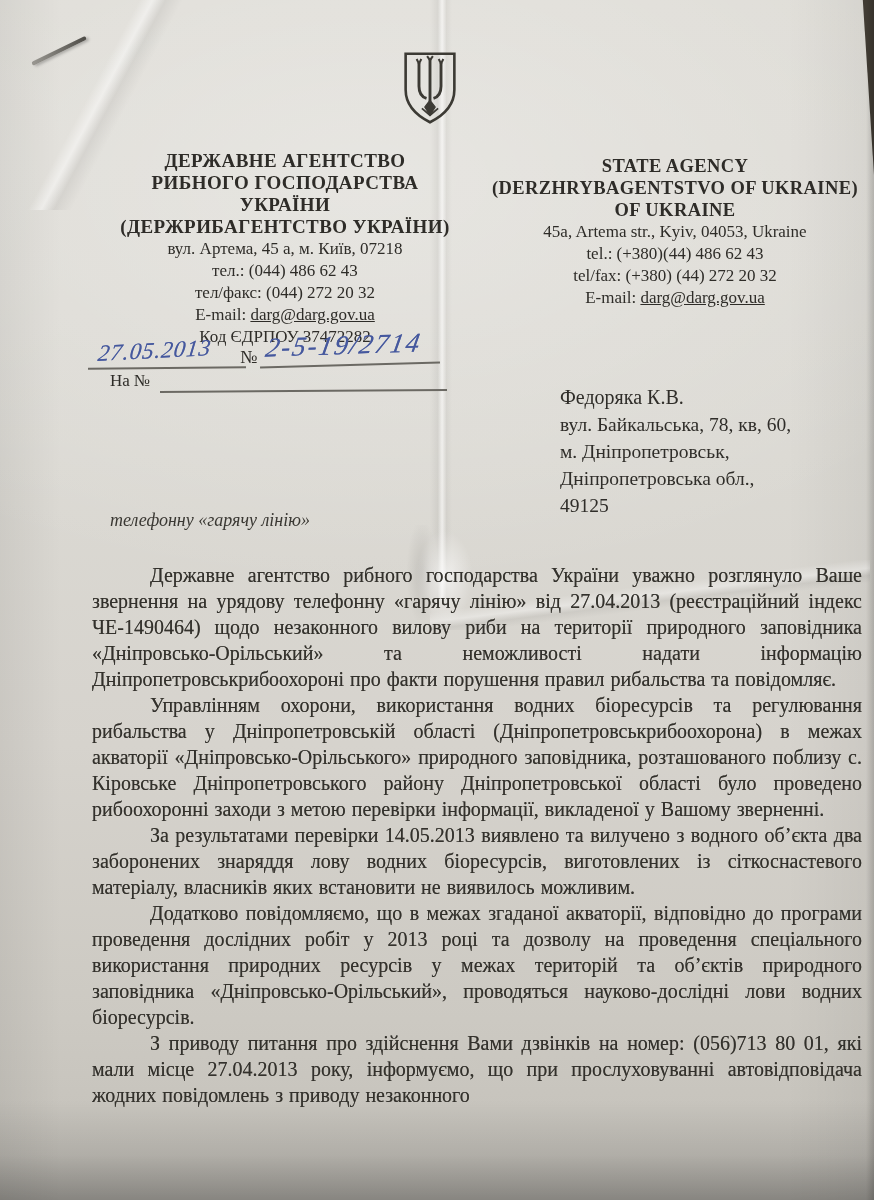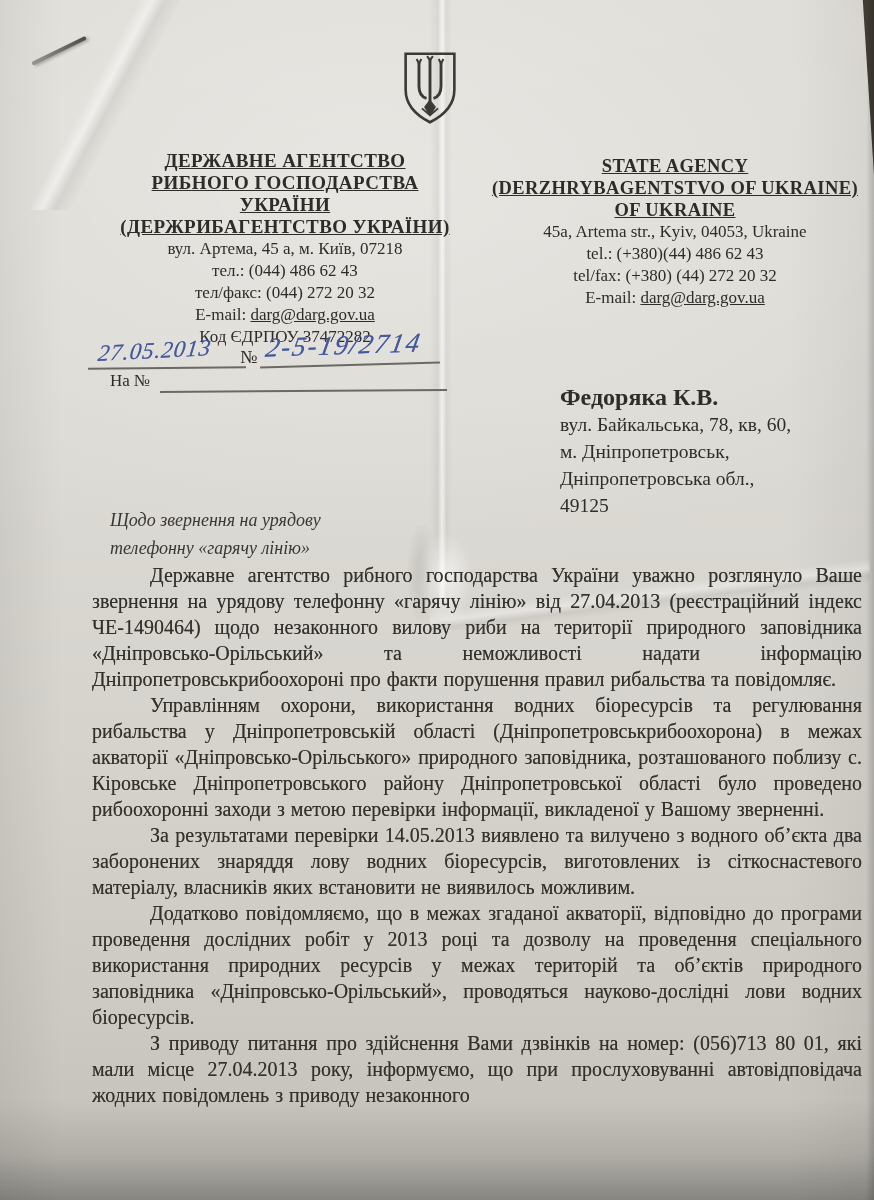--- a/index.html
+++ b/index.html
@@ -53,40 +53,40 @@
     position:absolute;left:0;bottom:0;width:100%;height:100px;pointer-events:none;
     background:linear-gradient(180deg, transparent, rgba(0,0,0,0.10) 55%, rgba(0,0,0,0.30) 100%);
   }
   
   .emblem{position:absolute;left:401px;top:50px;width:58px;height:76px;}
   .emblem svg{width:100%;height:100%;}
   
   .head-col{position:absolute;text-align:center;color:#2e2c28;}
   .head-left{left:100px;top:150px;width:370px;}
   .head-right{left:478px;top:155px;width:394px;}
-  .hl{font-weight:bold;font-size:19px;line-height:22px;letter-spacing:0.4px;white-space:nowrap;text-decoration:underline;}
+  .hl{font-weight:bold;font-size:19px;line-height:22px;letter-spacing:0.4px;white-space:nowrap;}
   .head-right .hl{font-size:18.5px;}
   .hn{font-size:17px;line-height:22px;white-space:nowrap;}
   .email-link{text-decoration:underline;}
   
   .hw{
     font-style:italic;color:#45589e;
     text-shadow:0 0 0.5px rgba(69,88,158,0.7);
   }
   .hw-date{position:absolute;left:98px;top:338px;font-size:23px;transform:rotate(-3deg) skewX(-10deg);letter-spacing:1px;}
   .hw-number{position:absolute;left:266px;top:330px;font-size:27px;transform:rotate(-2deg) skewX(-12deg);letter-spacing:2px;white-space:nowrap;}
   .u-line{position:absolute;height:1.5px;background:#6b6963;}
   .u-date{left:88px;top:367px;width:158px;transform:rotate(-0.6deg);}
   .u-number{left:260px;top:364px;width:180px;transform:rotate(-1.6deg);}
   .no-symbol{position:absolute;left:240px;top:347px;font-size:18px;color:#2e2c28;}
   .na-label{position:absolute;left:110px;top:371px;font-size:17px;color:#2e2c28;}
   .u-na{left:160px;top:390px;width:287px;transform:rotate(-0.4deg);}
   
   .recipient{position:absolute;left:560px;top:384px;width:300px;color:#2f2d29;font-size:19.5px;line-height:27px;}
-  .recipient .r-name{font-weight:bold;font-size:24px;}
+  .recipient .r-name{font-weight:normal;font-size:20px;}
   
   .subject{position:absolute;left:110px;top:506px;font-style:italic;font-size:18px;line-height:28px;color:#3a3833;}
   
   .body-text{
     position:absolute;left:92px;top:562px;width:770px;height:600px;overflow:hidden;
     font-size:20px;line-height:26px;color:#33312c;text-align:justify;
     text-shadow:0 0 0.4px rgba(55,53,48,0.65);
     word-spacing:1px;
   }
   .body-text p{margin:0;text-indent:58px;}
@@ -149,21 +149,20 @@
 
     <div class="recipient">
       <div class="r-name">Федоряка К.В.</div>
       <div>вул. Байкальська, 78, кв, 60,</div>
       <div>м. Дніпропетровськ,</div>
       <div>Дніпропетровська обл.,</div>
       <div>49125</div>
     </div>
 
     <div class="subject">
-      <div>Щодо звернення на урядову</div>
       <div>телефонну «гарячу лінію»</div>
     </div>
 
     <div class="body-text">
       <p>Державне агентство рибного господарства України уважно розглянуло Ваше звернення на урядову телефонну «гарячу лінію» від 27.04.2013 (реєстраційний індекс ЧЕ-1490464) щодо незаконного вилову риби на території природного заповідника «Дніпровсько-Орільський» та неможливості надати інформацію Дніпропетровськрибоохороні про факти порушення правил рибальства та повідомляє.</p>
       <p>Управлінням охорони, використання водних біоресурсів та регулювання рибальства у Дніпропетровській області (Дніпропетровськрибоохорона) в межах акваторії «Дніпровсько-Орільського» природного заповідника, розташованого поблизу с. Кіровське Дніпропетровського району Дніпропетровської області було проведено рибоохоронні заходи з метою перевірки інформації, викладеної у Вашому зверненні.</p>
       <p>За результатами перевірки 14.05.2013 виявлено та вилучено з водного об’єкта два заборонених знаряддя лову водних біоресурсів, виготовлених із сіткоснастевого матеріалу, власників яких встановити не виявилось можливим.</p>
       <p>Додатково повідомляємо, що в межах згаданої акваторії, відповідно до програми проведення дослідних робіт у 2013 році та дозволу на проведення спеціального використання природних ресурсів у межах територій та об’єктів природного заповідника «Дніпровсько-Орільський», проводяться науково-дослідні лови водних біоресурсів.</p>
       <p>З приводу питання про здійснення Вами дзвінків на номер: (056)713 80 01, які мали місце 27.04.2013 року, інформуємо, що при прослуховуванні автовідповідача жодних повідомлень з приводу незаконного</p>
     </div>

